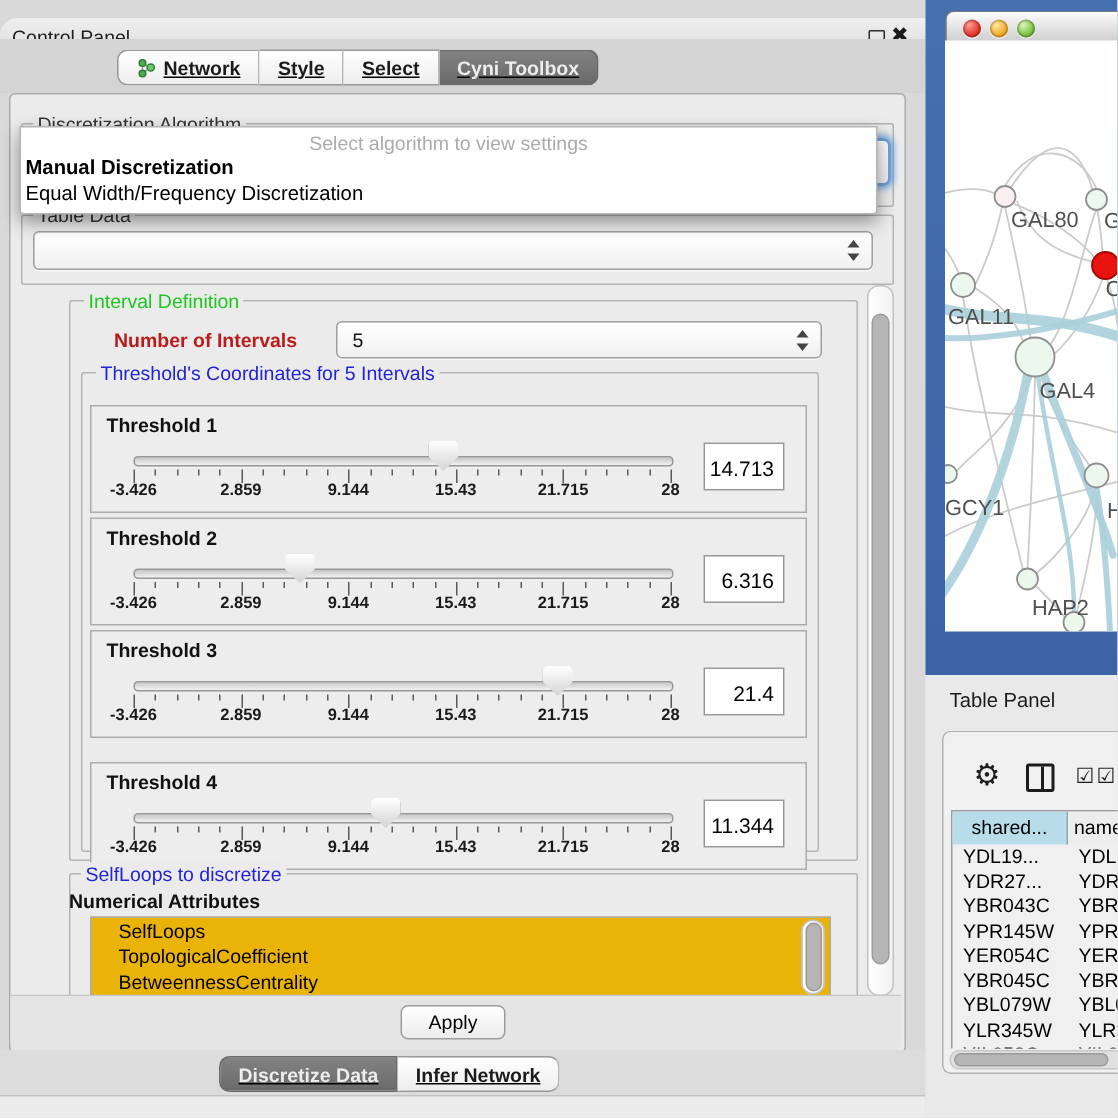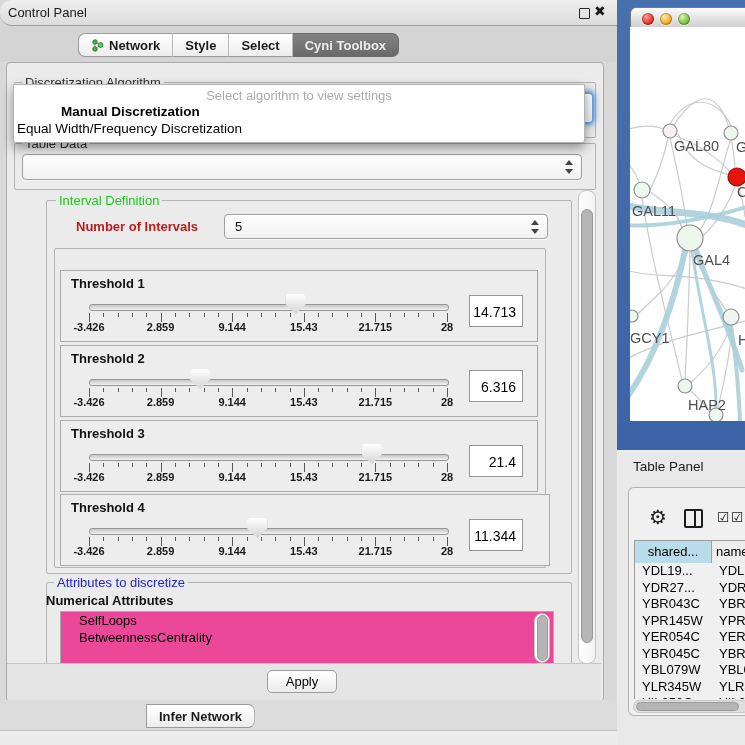--- a/index.html
+++ b/index.html
@@ -1,27 +1,27 @@
 <!DOCTYPE html>
 <html><head>
 <meta charset="utf-8">
 <style>
   html,body{margin:0;padding:0;}
   body{width:745px;height:745px;position:relative;overflow:hidden;
        font-family:"Liberation Sans","DejaVu Sans",sans-serif;
        background:#D9D9D9;-webkit-font-smoothing:antialiased;}
   .abs{position:absolute;}
   
-  .titlebar{left:0;top:0;width:642px;height:25px;
+  .titlebar{left:0;top:12px;width:642px;height:25px;
     background:linear-gradient(#EFEFEF,#DCDCDC);border-bottom:1px solid #9E9E9E;border-radius:12px;}
   .titlebar-text{left:8px;top:5px;font-size:13px;color:#1c1c1c;}
   .float-box{left:579px;top:8px;width:9px;height:9px;border:1.5px solid #2b2b2b;border-radius:1px;}
   .close-x{left:594px;top:3px;font-size:14px;font-weight:bold;color:#1b1b1b;}
   .tabband{left:0;top:26px;width:617px;height:36px;background:#D4D4D4;}
-  .tabrow{display:flex;height:24px;}
+  .tabrow{display:flex;height:24px;text-decoration:underline;}
   .tab{padding:4px 12px 0 12px;font-size:13px;font-weight:bold;color:#1b1b1b;
     background:linear-gradient(#FFFFFF,#EDEDED);border-top:1px solid #9A9A9A;
     border-bottom:1px solid #9A9A9A;border-right:1px solid #B8B8B8;white-space:nowrap;}
   .tab:first-child{border-left:1px solid #9A9A9A;border-radius:7px 0 0 7px;}
   .tab:last-child{border-radius:0 7px 7px 0;}
   .tab.sel{background:linear-gradient(#828282,#6A6A6A);color:#EDEDED;border-color:#6A6A6A;}
   .tab .nicon{display:inline-block;vertical-align:-2px;margin-right:5px;}
   
   .outer{left:6px;top:62px;width:596px;height:638px;background:#EBEBEB;
     border:1px solid #ABABAB;border-radius:4px;}
@@ -60,21 +60,21 @@
   .tick{position:absolute;width:1px;background:#5a5a5a;}
   .sclabel{position:absolute;top:50px;width:48px;margin-left:-24px;text-align:center;
     font-size:11px;font-weight:bold;color:#1a1a1a;}
   .valbox{position:absolute;left:408px;top:24px;width:54px;height:32px;background:#FFF;
     border:1px solid #979797;font-size:14px;color:#000;text-align:right;
     line-height:32px;padding-right:6px;box-sizing:border-box;}
   
   .vsb-track{background:linear-gradient(90deg,#FFFFFF,#F2F2F2);border:1px solid #C3C3C3;border-radius:8px;}
   .sb-thumb{position:absolute;background:#B5B5B5;border:1px solid #9A9A9A;border-radius:7px;}
   
-  .list{background:#ec4899;border:1px solid #ABABAB;}
+  .list{background:#eab308;border:1px solid #ABABAB;}
   .list .item{font-size:13px;color:#000;padding:1px 0 1px 18px;height:15px;}
   
   .macbtn{background:linear-gradient(#FFFFFF,#ECECEC);border:1px solid #9E9E9E;
     border-radius:5px;font-size:13px;color:#000;text-align:center;}
   
   .bluewin{left:617px;top:0;width:128px;height:450px;
     background:linear-gradient(180deg,#4770AE,#3B63A6);}
   .nettitle{left:630px;top:7px;width:115px;height:20px;border:1px solid #77787a;border-right:none;
     border-radius:6px 0 0 0;background:linear-gradient(#FCFCFC,#CDCDCD);}
   .light{position:absolute;top:5px;width:12px;height:12px;border-radius:50%;box-shadow:inset 0 0 1px 1px rgba(0,0,0,.25),0 1px 1px rgba(255,255,255,.6);}
@@ -128,37 +128,38 @@
 
 <div class="abs group" style="left:14px;top:143px;width:580px;height:45px;"></div>
 <div class="abs legend dark" style="left:22px;top:136px;">Table Data</div>
 <div class="abs combo" style="left:22px;top:154px;width:558px;height:24px;">
   <span class="stepper"></span>
 </div>
 
 <div class="abs popup">
   <div class="hint">Select algorithm to view settings</div>
   <div id="popupOpts">
-      <div class="opt sel" style="top: 19px; margin-left: 44px;">Manual Discretization</div>
+      <div class="opt sel" style="top: 19px;">Manual Discretization</div>
       <div class="opt" style="top: 36px;">Equal Width/Frequency Discretization</div>
     </div>
 </div>
 
 <div class="abs" style="left:12px;top:190px;width:566px;height:473px;">
 
   <div class="abs group" style="left:34px;top:10px;width:524px;height:372px;"></div>
   <div class="abs legend green" style="left:44px;top:3px;">Interval Definition</div>
 
   <div class="abs" style="left:64px;top:29px;font-size:13px;font-weight:bold;color:#b91c1c;">Number of Intervals</div>
   <div class="abs combo" style="left:212px;top:24px;width:322px;height:23px;">
     <span class="val">5</span>
     <span class="stepper"></span>
   </div>
 
   <div class="abs group" style="left:42px;top:58px;width:490px;height:318px;"></div>
+  <div class="abs legend blue" style="left:52px;top:51px;">Threshold's Coordinates for 5 Intervals</div>
 
   <div id="thRows">
       <div class="abs throw" style="left: 48px; top: 80px; width: 476px; height: 70px;">
         <div class="thlabel">Threshold 1</div>
         <div class="track"></div>
         <div class="thumb" style="left: 224.637px;"></div>
         <div>
           <div class="tick" style="left: 28px; top: 42px; height: 9px;"></div>
           <div class="tick" style="left: 42.3px; top: 42px; height: 4px;"></div>
           <div class="tick" style="left: 56.6px; top: 42px; height: 4px;"></div>
@@ -267,21 +268,21 @@
           <div class="tick" style="left: 386px; top: 42px; height: 9px;"></div>
         </div>
         <div class="sclabel" style="left: 28px;">-3.426</div>
         <div class="sclabel" style="left: 99.6px;">2.859</div>
         <div class="sclabel" style="left: 171.2px;">9.144</div>
         <div class="sclabel" style="left: 242.8px;">15.43</div>
         <div class="sclabel" style="left: 314.4px;">21.715</div>
         <div class="sclabel" style="left: 386px;">28</div>
         <div class="valbox">21.4</div>
       </div>
-      <div class="abs throw" style="left: 48px; top: 304px; width: 476px; height: 70px; padding-left: 12px;">
+      <div class="abs throw" style="left: 48px; top: 318px; width: 476px; height: 70px;">
         <div class="thlabel">Threshold 4</div>
         <div class="track"></div>
         <div class="thumb" style="left: 186.257px;"></div>
         <div>
           <div class="tick" style="left: 28px; top: 42px; height: 9px;"></div>
           <div class="tick" style="left: 42.3px; top: 42px; height: 4px;"></div>
           <div class="tick" style="left: 56.6px; top: 42px; height: 4px;"></div>
           <div class="tick" style="left: 71px; top: 42px; height: 4px;"></div>
           <div class="tick" style="left: 85.3px; top: 42px; height: 4px;"></div>
           <div class="tick" style="left: 99.6px; top: 42px; height: 9px;"></div>
@@ -310,41 +311,43 @@
         <div class="sclabel" style="left: 99.6px;">2.859</div>
         <div class="sclabel" style="left: 171.2px;">9.144</div>
         <div class="sclabel" style="left: 242.8px;">15.43</div>
         <div class="sclabel" style="left: 314.4px;">21.715</div>
         <div class="sclabel" style="left: 386px;">28</div>
         <div class="valbox">11.344</div>
       </div>
     </div>
 
   <div class="abs group" style="left:34px;top:392px;width:524px;height:100px;"></div>
-  <div class="abs legend blue" style="left:42px;top:385px;">Attributes to discretize</div>
+  <div class="abs legend blue" style="left:42px;top:385px;">SelfLoops to discretize</div>
   <div class="abs" style="left:34px;top:403px;font-size:13px;font-weight:bold;color:#111;">Numerical Attributes</div>
   <div class="abs list" style="left:48px;top:421px;width:492px;height:52px;overflow:hidden;" id="attrList">
       <div class="item">SelfLoops</div>
+      <div class="item">TopologicalCoefficient</div>
       <div class="item">BetweennessCentrality</div>
     </div>
   <div class="abs vsb-track" style="left:522px;top:423px;width:14px;height:48px;">
     <div class="sb-thumb" style="left:2px;top:1px;width:9px;height:44px;"></div>
   </div>
 </div>
 
 <div class="abs vsb-track" style="left:578px;top:190px;width:16px;height:472px;">
   <div class="sb-thumb" style="left:2px;top:18px;width:10px;height:432px;"></div>
 </div>
 
 <div class="abs" style="left:7px;top:663px;width:594px;height:36px;background:#E5E5E5;border-top:1px solid #C6C6C6;border-radius:0 0 4px 4px;"></div>
 <div class="abs macbtn" style="left:267px;top:670px;width:68px;height:21px;line-height:21px;">Apply</div>
 
 <div class="abs bstrip"></div>
 <div class="abs bstrip2"></div>
 <div class="abs tabrow" style="left:146px;top:704px;" id="bottomTabs">
+    <div class="tab sel"><span>Discretize Data</span></div>
     <div class="tab"><span>Infer Network</span></div>
   </div>
 
 <div class="abs bluewin"></div>
 <div class="abs nettitle">
   <div class="light red" style="left:11px;"></div>
   <div class="light yellow" style="left:29px;"></div>
   <div class="light green" style="left:47px;"></div>
 </div>
 <div class="abs canvas">

